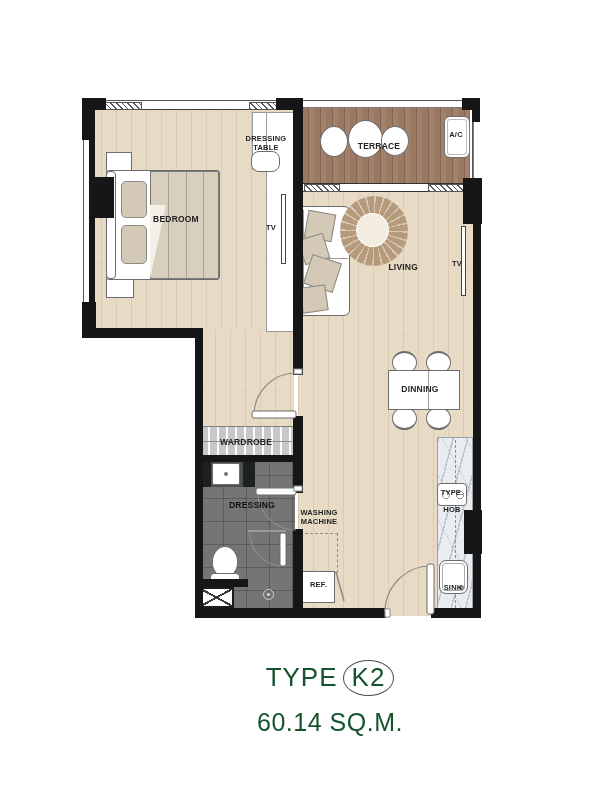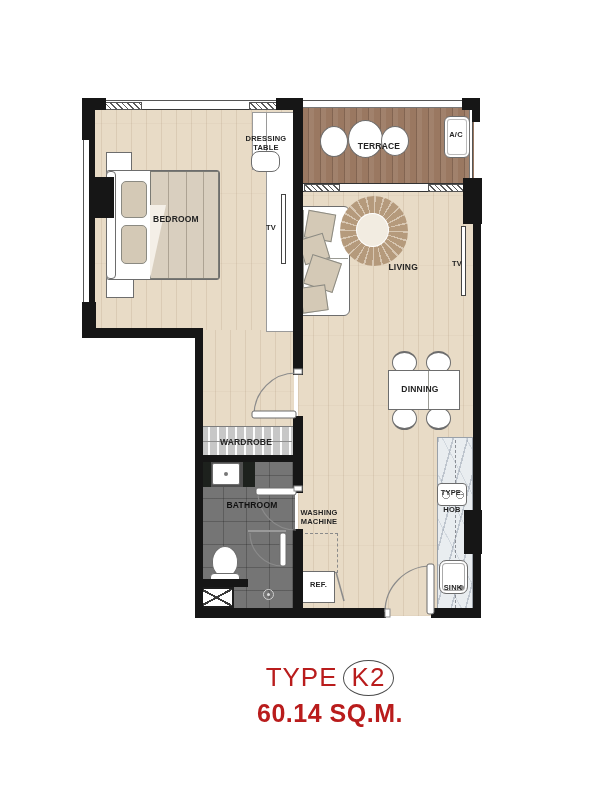--- a/index.html
+++ b/index.html
@@ -36,23 +36,23 @@
   .rug{background-color:#b59a7c;border-radius:50%;
        background-image:repeating-conic-gradient(rgba(250,243,232,.5) 0deg 3deg,transparent 3deg 15deg);}
   .dash-v{border-left:1.5px dashed #8b8f96;}
   .xbox{background-color:#fff;border:2px solid #1c1c1c;
         background-image:
          linear-gradient(to bottom right,transparent calc(50% - 1px),#3a3a3a calc(50% - 1px),#3a3a3a calc(50% + 1px),transparent calc(50% + 1px)),
          linear-gradient(to bottom left,transparent calc(50% - 1px),#3a3a3a calc(50% - 1px),#3a3a3a calc(50% + 1px),transparent calc(50% + 1px));}
   .wrd{background-color:#c7c7c7;border:1px solid #7d7d7d;
        background-image:repeating-linear-gradient(90deg,rgba(255,255,255,.95) 0 2px,transparent 2px 9px);}
   
-  .title{position:absolute;left:170px;top:660px;width:320px;text-align:center;color:#b91c1c;z-index:70;}
+  .title{position:absolute;left:170px;top:660px;width:320px;text-align:center;color:#14532d;z-index:70;}
   .t1{font-size:26px;letter-spacing:1px;font-weight:400;}
-  .t2{font-size:25px;letter-spacing:.5px;font-weight:700;margin-top:3px;}
+  .t2{font-size:25px;letter-spacing:.5px;font-weight:400;margin-top:12px;}
   .k2{display:inline-block;border:1.6px solid #4a4a4a;border-radius:50%;padding:1px 8px 2px;margin-left:5px;}
   svg.ov{position:absolute;left:0;top:0;z-index:40;pointer-events:none;}
 </style>
 </head>
 <body>
 
 <div id="stage">
 
   <div class="a wood" style="left:86px;top:104px;width:209px;height:230px;"></div>
   <div class="a wood" style="left:200px;top:330px;width:94px;height:132px;"></div>
@@ -178,21 +178,21 @@
 
   <div class="a lbl" style="left:144px;top:214px;width:64px;">BEDROOM</div>
   <div class="a lbl lbl-sm" style="left:240px;top:135px;width:52px;">DRESSING TABLE</div>
   <div class="a lbl lbl-sm" style="left:260px;top:224px;width:22px;">TV</div>
   <div class="a lbl" style="left:350px;top:141px;width:58px;">TERRACE</div>
   <div class="a lbl lbl-sm" style="left:444px;top:131px;width:24px;">A/C</div>
   <div class="a lbl" style="left:364px;top:262px;width:54px;text-align:right;">LIVING</div>
   <div class="a lbl lbl-sm" style="left:446px;top:260px;width:22px;">TV</div>
   <div class="a lbl" style="left:394px;top:384px;width:52px;">DINNING</div>
   <div class="a lbl" style="left:214px;top:437px;width:64px;">WARDROBE</div>
-  <div class="a lbl" style="left:221px;top:500px;width:62px;color:#111;">BATHROOM</div>
+  <div class="a lbl" style="left:221px;top:500px;width:62px;color:#111;">DRESSING</div>
   <div class="a lbl lbl-sm" style="left:297px;top:509px;width:44px;">WASHING MACHINE</div>
   <div class="a lbl lbl-sm" style="left:302px;top:581px;width:33px;">REF.</div>
   <div class="a lbl lbl-sm" style="left:437px;top:489px;width:30px;">TYPE.</div>
   <div class="a lbl lbl-sm" style="left:437px;top:506px;width:30px;">HOB</div>
   <div class="a lbl lbl-sm" style="left:437px;top:584px;width:32px;">SINK</div>
 
   <div class="title">
     <div class="t1">
       <span>TYPE</span><span class="k2">K2</span>
     </div>

